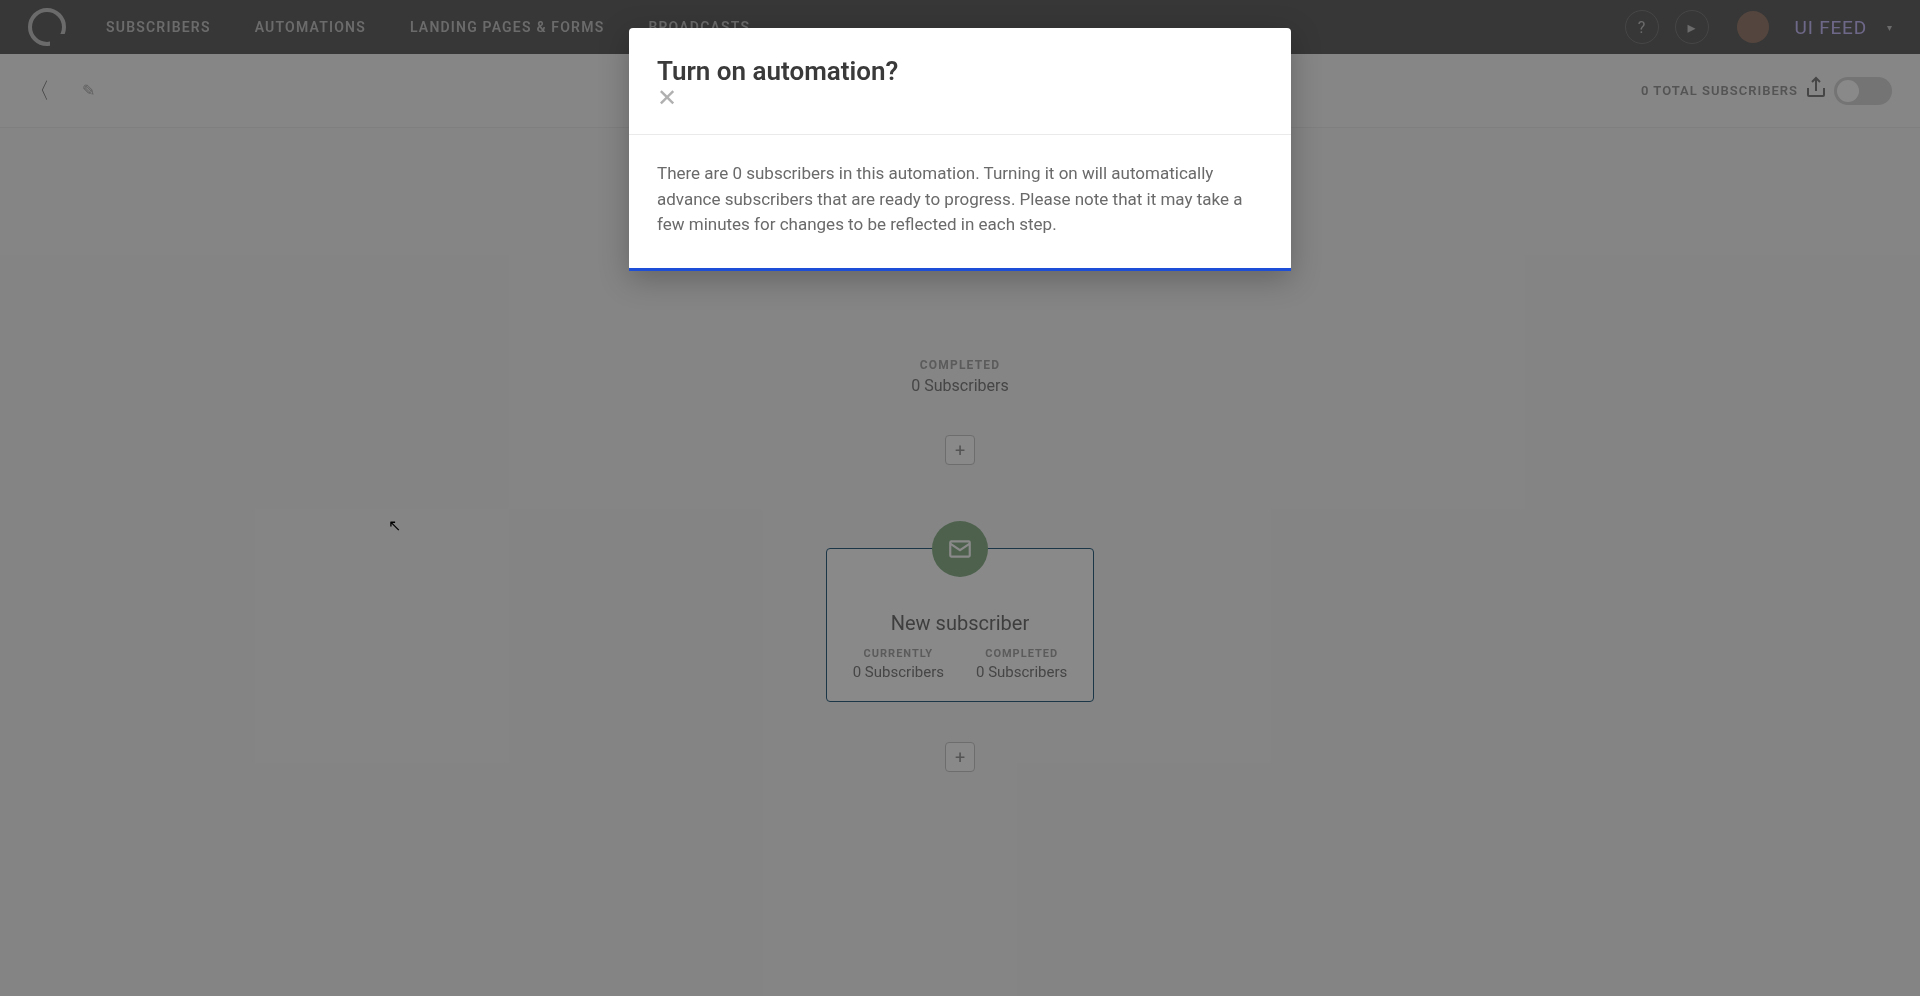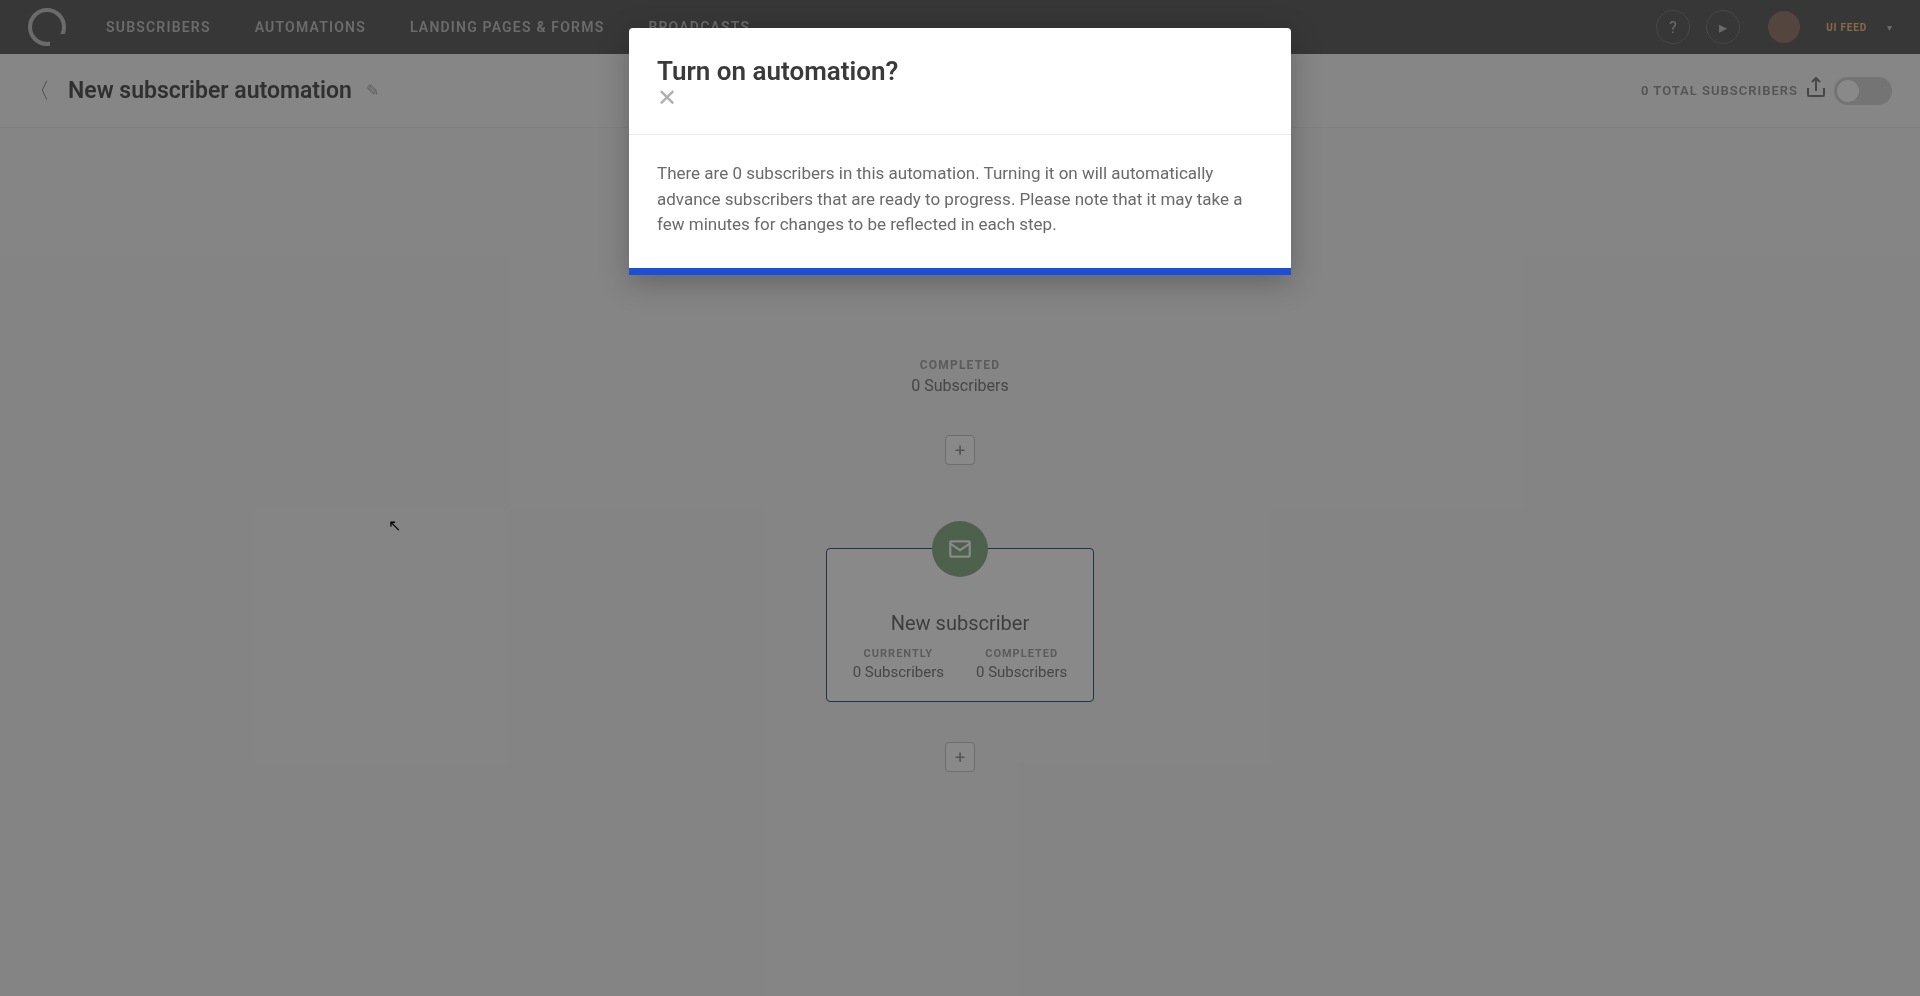--- a/index.html
+++ b/index.html
@@ -73,23 +73,23 @@
       font-size: 16px;
     }
     .avatar {
       width: 32px;
       height: 32px;
       border-radius: 50%;
       background: #8a6a5a;
       margin-left: 12px;
     }
     .user-label {
-      color: #fdba74;
-      font-size: 10px;
-      font-weight: 700;
+      color: #c4b5fd;
+      font-size: 19px;
+      font-weight: 400;
       letter-spacing: 0.8px;
       margin-left: 10px;
     }
     .caret {
       color: #bcbcbc;
       margin-left: 4px;
       font-size: 10px;
     }
 
     .subheader {
@@ -277,21 +277,21 @@
       color: #b0b0b0;
       font-size: 24px;
       line-height: 1;
       cursor: pointer;
     }
     .modal-body {
       padding: 26px 28px 30px 28px;
       font-size: 17px;
       line-height: 1.5;
       color: #6a6a6a;
-      border-bottom: 7px solid #1d4ed8;
+      border-bottom: 3px solid #1d4ed8;
     }
     .modal-footer {
       padding: 26px 28px 30px 28px;
       display: flex;
       gap: 12px;
     }
     .btn-primary {
       background: #ef5062;
       color: #fff;
       border: none;
@@ -334,21 +334,20 @@
     <div class="help-btn">?</div>
     <div class="video-btn">▸</div>
     <div class="avatar"></div>
     <div class="user-label">UI FEED</div>
     <div class="caret">▾</div>
   </div>
 </div>
 
 <div class="subheader">
   <div class="back-arrow">〈</div>
-  <div class="automation-name">New subscriber automation</div>
   <div class="edit-icon">✎</div>
   <div class="sub-right">
     <div class="total-subs">0 TOTAL SUBSCRIBERS</div>
     <div class="share-icon">
       <svg width="24" height="24" viewBox="0 0 24 24" fill="none" stroke="#6a6a6a" stroke-width="2">
           <path d="M4 12v7a1 1 0 001 1h14a1 1 0 001-1v-7"></path>
           <path d="M16 6l-4-4-4 4"></path>
           <path d="M12 2v13"></path>
         </svg>
     </div>

